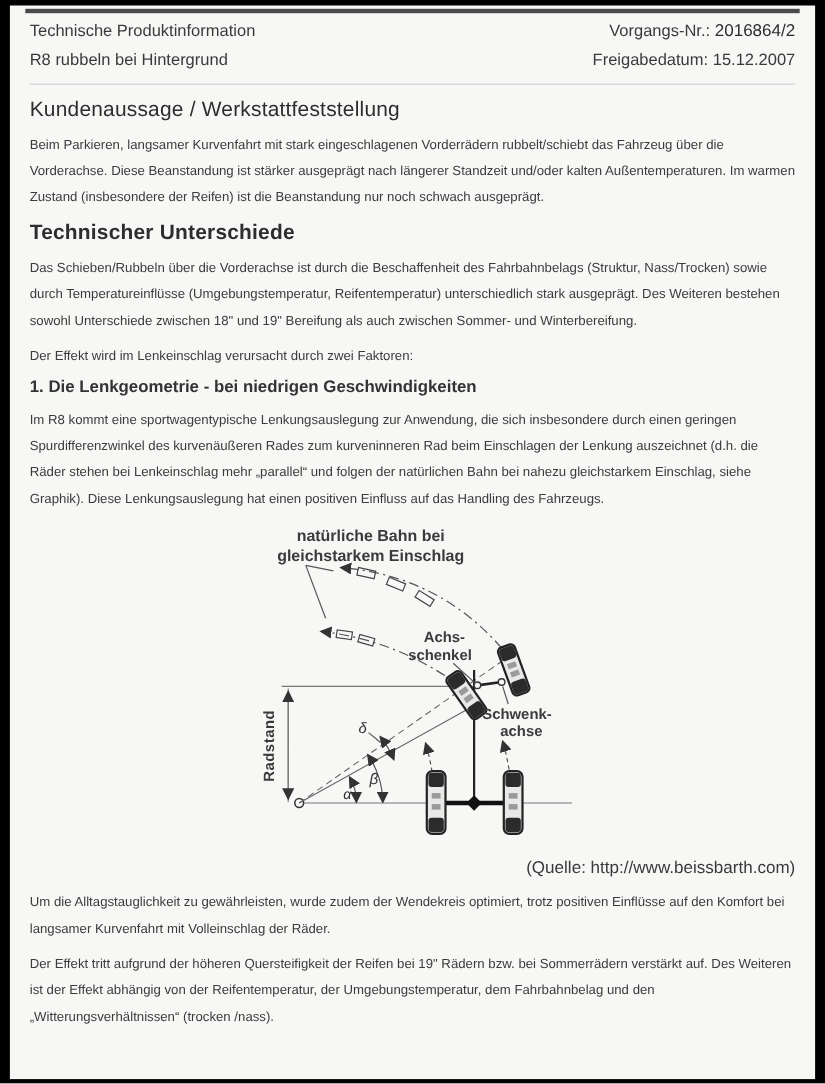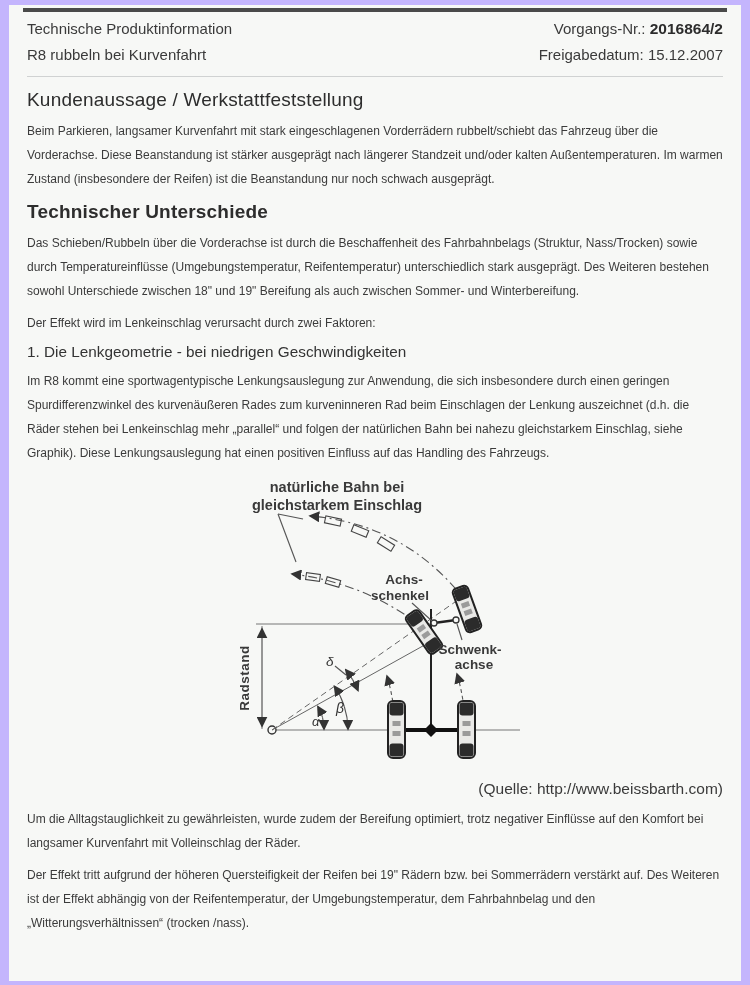--- a/index.html
+++ b/index.html
@@ -2,56 +2,56 @@
 <html><head>
 <meta charset="utf-8">
 <style>
   html,body{margin:0;padding:0;}
   body{
     width:750px;height:985px;overflow:hidden;
     background:#cdd7e1;
     font-family:"Liberation Sans", sans-serif;
     -webkit-font-smoothing:antialiased;
   }
-  .canvas{position:relative;width:750px;height:985px;background:#c4b5fd;}
+  .canvas{position:relative;width:750px;height:985px;background:#000000;}
   .page{
     position:absolute;left:9px;top:5px;width:732px;height:976px;
     background:#f7f8f6;box-sizing:border-box;
     padding:0 18px;
     color:#3b3b3b;
   }
   .top-rule{height:4px;background:#4a4a4a;margin:3px -4px 7px -4px;}
   .hdr{display:flex;justify-content:space-between;align-items:flex-start;}
   .hdr-left{font-size:15px;line-height:20px;color:#3a3a3a;}
   .hdr-right{font-size:15px;line-height:20px;color:#3a3a3a;text-align:right;}
   .hdr-row{margin-bottom:6px;}
-  .hdr-val{font-weight:bold;font-size:15.5px;color:#2c2c2c;}
+  .hdr-val{font-weight:normal;font-size:15.5px;color:#2c2c2c;}
   .light-rule{border:0;border-top:1px solid #c6c8c9;margin:5px 0;opacity:.8;}
   h1{font-size:19px;font-weight:normal;color:#2d2d2d;margin:12px 0 8px 0;letter-spacing:.2px;}
   h2{font-size:19px;font-weight:bold;color:#2d2d2d;margin:10px 0 8px 0;letter-spacing:.2px;}
-  h3{font-size:15.3px;font-weight:normal;color:#333;margin:0 0 8px 0;}
+  h3{font-size:15.3px;font-weight:bold;color:#333;margin:0 0 8px 0;}
   p{font-size:12px;line-height:24px;margin:0 0 8px 0;color:#3b3b3b;}
   .diagram-wrap{width:290px;margin:11px auto;}
   .caption{font-size:15.5px;color:#3a3a3a;text-align:right;margin:0 0 6px 0;}
   .dlbl{font-weight:600;fill:#3a3a3a;}
   svg .thin{stroke:#777;stroke-width:1;fill:none;}
   svg .mid{stroke:#555;stroke-width:1.1;fill:none;}
 </style>
 </head>
 <body>
 
 <div class="canvas">
   <div class="page">
 
     <div class="top-rule"></div>
 
     <div class="hdr">
       <div class="hdr-left">
         <div class="hdr-row">Technische Produktinformation</div>
-        <div class="hdr-row">R8 rubbeln bei Kurvenfahrt</div>
+        <div class="hdr-row">R8 rubbeln bei Hintergrund</div>
       </div>
       <div class="hdr-right">
         <div class="hdr-row">
           <span>Vorgangs-Nr.:</span>
           <span class="hdr-val">2016864/2</span>
         </div>
         <div class="hdr-row">
           <span>Freigabedatum:</span>
           <span>15.12.2007</span>
         </div>
@@ -166,17 +166,17 @@
           <rect x="459.5" y="770.5" width="14" height="13" rx="3" fill="#2b2b2b"></rect>
           <rect x="459.5" y="811.5" width="14" height="13" rx="3" fill="#2b2b2b"></rect>
           <rect x="462.5" y="789" width="8" height="5" fill="#9a9a9a"></rect>
           <rect x="462.5" y="799" width="8" height="5" fill="#9a9a9a"></rect>
         </g>
       </svg>
     </div>
 
     <p class="caption">(Quelle: http://www.beissbarth.com)</p>
 
-    <p>Um die Alltagstauglichkeit zu gewährleisten, wurde zudem der Bereifung optimiert, trotz negativer Einflüsse auf den Komfort bei langsamer Kurvenfahrt mit Volleinschlag der Räder.</p>
+    <p>Um die Alltagstauglichkeit zu gewährleisten, wurde zudem der Wendekreis optimiert, trotz positiven Einflüsse auf den Komfort bei langsamer Kurvenfahrt mit Volleinschlag der Räder.</p>
     <p>Der Effekt tritt aufgrund der höheren Quersteifigkeit der Reifen bei 19" Rädern bzw. bei Sommerrädern verstärkt auf. Des Weiteren ist der Effekt abhängig von der Reifentemperatur, der Umgebungstemperatur, dem Fahrbahnbelag und den „Witterungsverhältnissen“ (trocken /nass).</p>
 
   </div>
 </div>
 
 </body></html>

